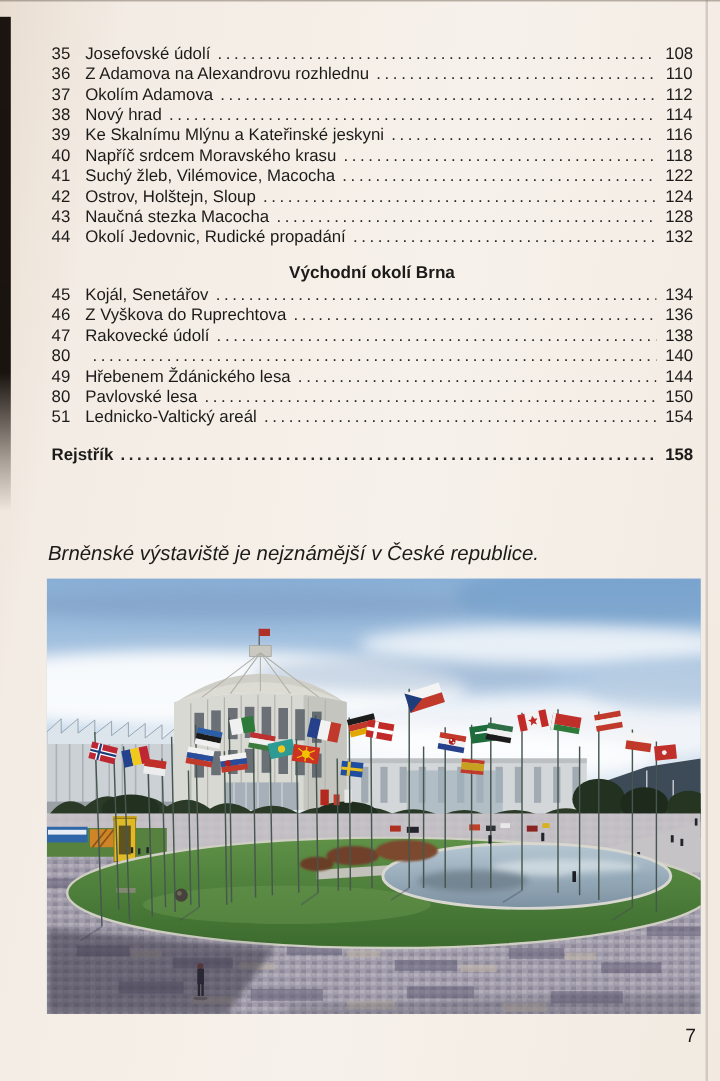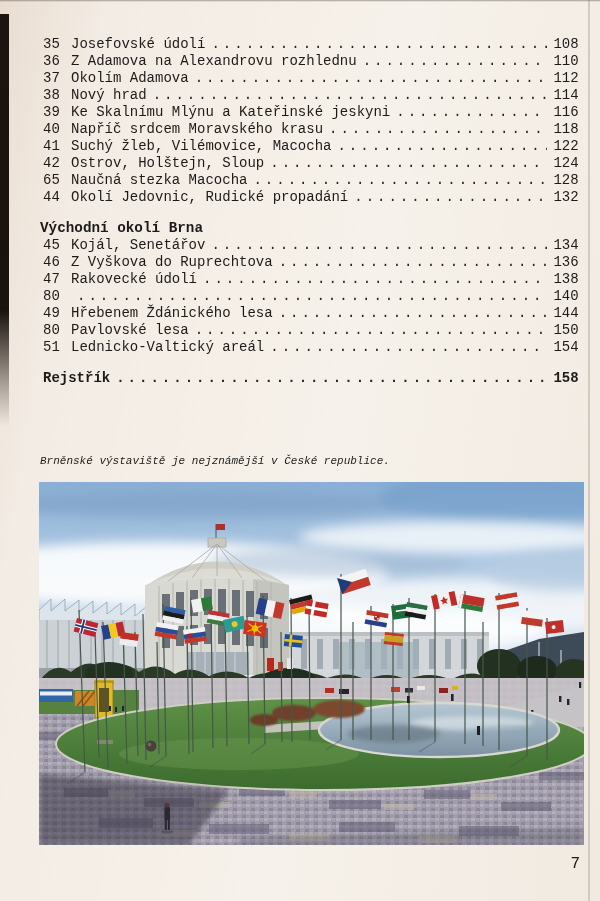--- a/index.html
+++ b/index.html
@@ -3,44 +3,44 @@
 <meta charset="utf-8">
 <style>
   html,body{margin:0;padding:0;}
   body{
     width:600px;height:901px;
     font-family:"Liberation Sans","DejaVu Sans",sans-serif;
     background:linear-gradient(100deg,#e9ddd1 0%,#f3ece4 14%,#f6f1ea 55%,#f1eae1 100%);
     color:#1d1b19;
     position:relative;overflow:hidden;
   }
-  .page{position:relative;width:600px;height:652px;font-family:Liberation Mono, monospace;}
+  .page{position:relative;width:600px;height:652px;}
   
   .edge-top{position:absolute;left:0;top:0;width:600px;height:2px;
     background:linear-gradient(to bottom,rgba(70,55,40,.45),rgba(70,55,40,0));}
   .edge-left{position:absolute;left:0;top:14px;width:9px;height:412px;
     background:linear-gradient(to bottom,rgba(18,12,8,.96) 0%,rgba(18,12,8,.97) 72%,rgba(40,30,20,.35) 90%,rgba(40,30,20,0) 100%);
     filter:blur(.6px);}
   .edge-right{position:absolute;left:588px;top:0;width:2px;height:901px;
     background:rgba(130,115,100,.28);}
   
   .toc{position:absolute;left:40px;top:36px;width:540px;font-size:14px;}
   .toc-row{display:flex;align-items:baseline;line-height:17px;padding-left:3px;}
   .toc-num{flex:0 0 21px;margin-right:7px;white-space:nowrap;}
   .toc-title{flex:0 0 auto;white-space:nowrap;}
   .toc-dots{flex:1 1 auto;overflow:hidden;white-space:nowrap;margin:0 5px 0 6px;
     letter-spacing:3px;color:#262422;}
   .toc-page{flex:0 0 auto;min-width:28px;text-align:center;}
-  .toc-heading{font-weight:bold;font-size:14.3px;line-height:17px;margin-top:14px;}
+  .toc-heading{font-weight:bold;font-size:14.3px;line-height:17px;margin-top:14px;text-align:center;}
   .h2m{margin-top:8px;}
   .toc-index{margin-top:14px;font-weight:bold;padding-left:3px;}
   .toc-index .toc-title{flex:0 0 auto;}
   
   .caption{position:absolute;left:40px;top:453px;width:520px;margin:0;
-    font-style:italic;font-size:11px;line-height:17px;}
+    font-style:italic;font-size:17px;line-height:17px;}
   
   .photo{position:absolute;left:39px;top:482px;width:545px;height:363px;margin:0;
     overflow:hidden;background:#bcd0e4;}
   .photo svg{display:block;}
   
   .page-number{position:absolute;left:40px;top:855px;width:540px;text-align:right;
     font-size:16px;}
 </style>
 </head>
 <body>
@@ -93,21 +93,21 @@
       <span class="toc-dots">........................................................................................................................................................................................................</span>
       <span class="toc-page">122</span>
     </div>
     <div class="toc-row">
       <span class="toc-num">42</span>
       <span class="toc-title">Ostrov, Holštejn, Sloup</span>
       <span class="toc-dots">........................................................................................................................................................................................................</span>
       <span class="toc-page">124</span>
     </div>
     <div class="toc-row">
-      <span class="toc-num">65</span>
+      <span class="toc-num">43</span>
       <span class="toc-title">Naučná stezka Macocha</span>
       <span class="toc-dots">........................................................................................................................................................................................................</span>
       <span class="toc-page">128</span>
     </div>
     <div class="toc-row">
       <span class="toc-num">44</span>
       <span class="toc-title">Okolí Jedovnic, Rudické propadání</span>
       <span class="toc-dots">........................................................................................................................................................................................................</span>
       <span class="toc-page">132</span>
     </div>

